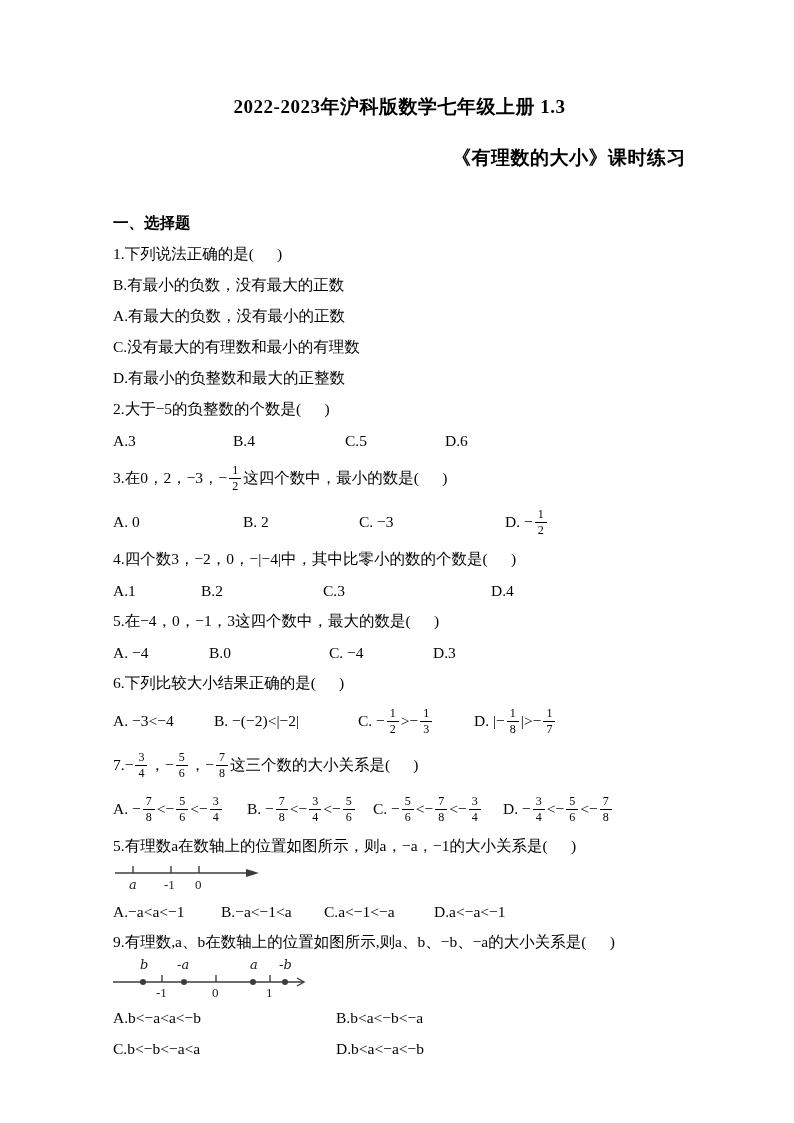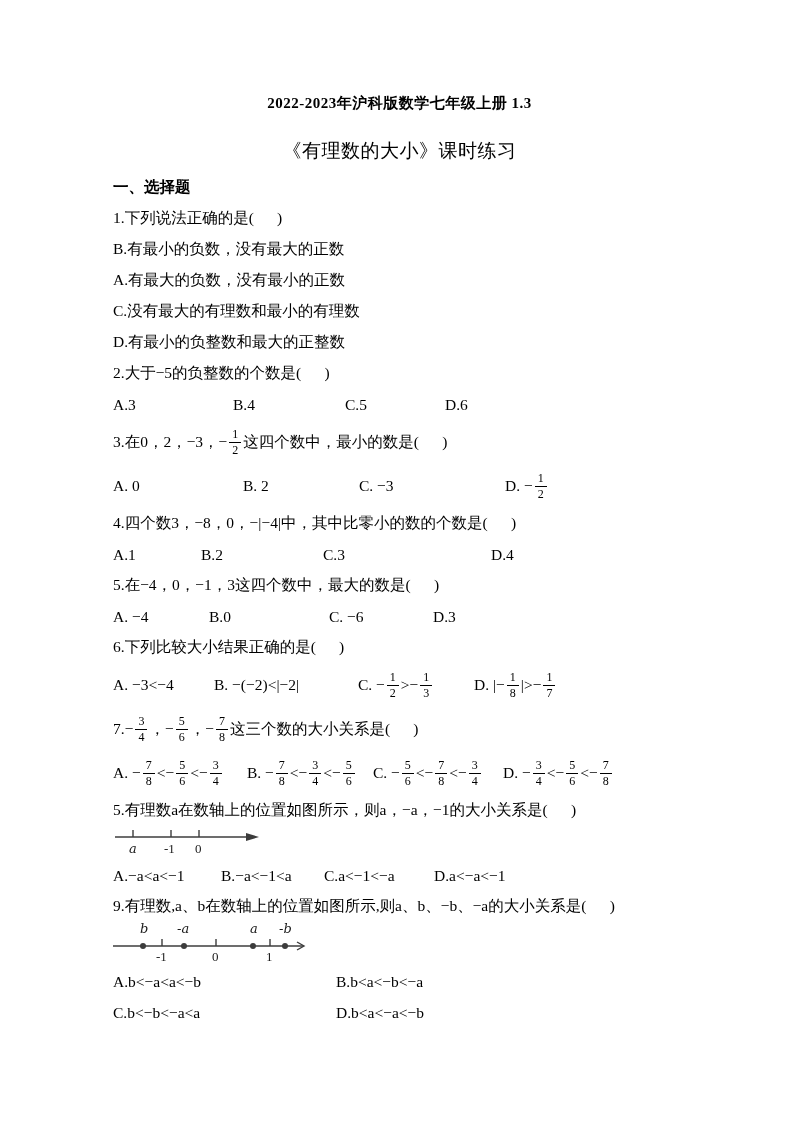--- a/index.html
+++ b/index.html
@@ -11,31 +11,31 @@
     margin: 0 auto;
     background: #ffffff;
     padding: 94px 108px 30px 113px;
     font-family: "Liberation Serif", "DejaVu Serif", serif;
     font-size: 15.5px;
     color: #000000;
     overflow: hidden;
   }
   .title {
     text-align: center;
-    font-size: 15px;
+    font-size: 19px;
     font-weight: bold;
     margin: 0 0 25px 0;
     letter-spacing: 0.5px;
     white-space: pre-wrap;
   }
   .subtitle {
-    text-align: center;
+    text-align: right;
     font-size: 19px;
-    font-weight: normal;
-    margin: 0 0 8px 0;
+    font-weight: bold;
+    margin: 0 0 37px 0;
     letter-spacing: 0.5px;
     white-space: pre-wrap;
   }
   .section-heading {
     font-weight: bold;
     font-size: 15.5px;
     min-height: 31px;
     display: flex;
     align-items: center;
     white-space: pre-wrap;
@@ -107,35 +107,35 @@
     <div class="line tall">3.在0，2，−3，−<span class="frac"><span class="num">1</span><span class="den">2</span></span>这四个数中，最小的数是(      )</div>
     <div class="line tall opts">
       <span class="opt" style="width:130px">A. 0</span>
       <span class="opt" style="width:116px">B. 2</span>
       <span class="opt" style="width:146px">C. −3</span>
       <span class="opt">D. −<span class="frac"><span class="num">1</span><span class="den">2</span></span></span>
     </div>
   </section>
 
   <section>
-    <div class="line">4.四个数3，−8，0，−|−4|中，其中比零小的数的个数是(      )</div>
+    <div class="line">4.四个数3，−2，0，−|−4|中，其中比零小的数的个数是(      )</div>
     <div class="line opts">
       <span class="opt" style="width:88px">A.1</span>
       <span class="opt" style="width:122px">B.2</span>
       <span class="opt" style="width:168px">C.3</span>
       <span class="opt">D.4</span>
     </div>
   </section>
 
   <section>
     <div class="line">5.在−4，0，−1，3这四个数中，最大的数是(      )</div>
     <div class="line opts">
       <span class="opt" style="width:96px">A. −4</span>
       <span class="opt" style="width:120px">B.0</span>
-      <span class="opt" style="width:104px">C. −6</span>
+      <span class="opt" style="width:104px">C. −4</span>
       <span class="opt">D.3</span>
     </div>
   </section>
 
   <section>
     <div class="line">6.下列比较大小结果正确的是(      )</div>
     <div class="line tall opts">
       <span class="opt" style="width:101px">A. −3&lt;−4</span>
       <span class="opt" style="width:144px">B. −(−2)&lt;|−2|</span>
       <span class="opt" style="width:116px">C. −<span class="frac"><span class="num">1</span><span class="den">2</span></span>&gt;−<span class="frac"><span class="num">1</span><span class="den">3</span></span></span>

